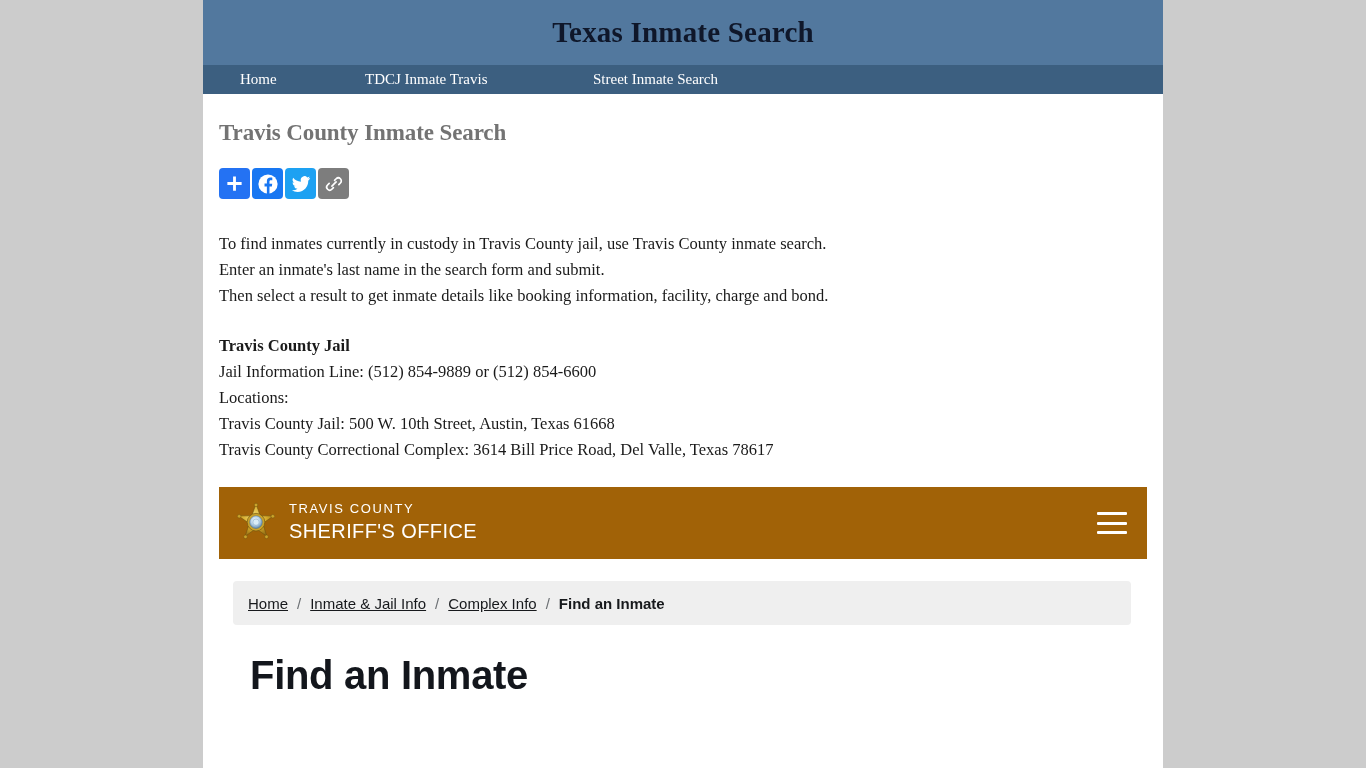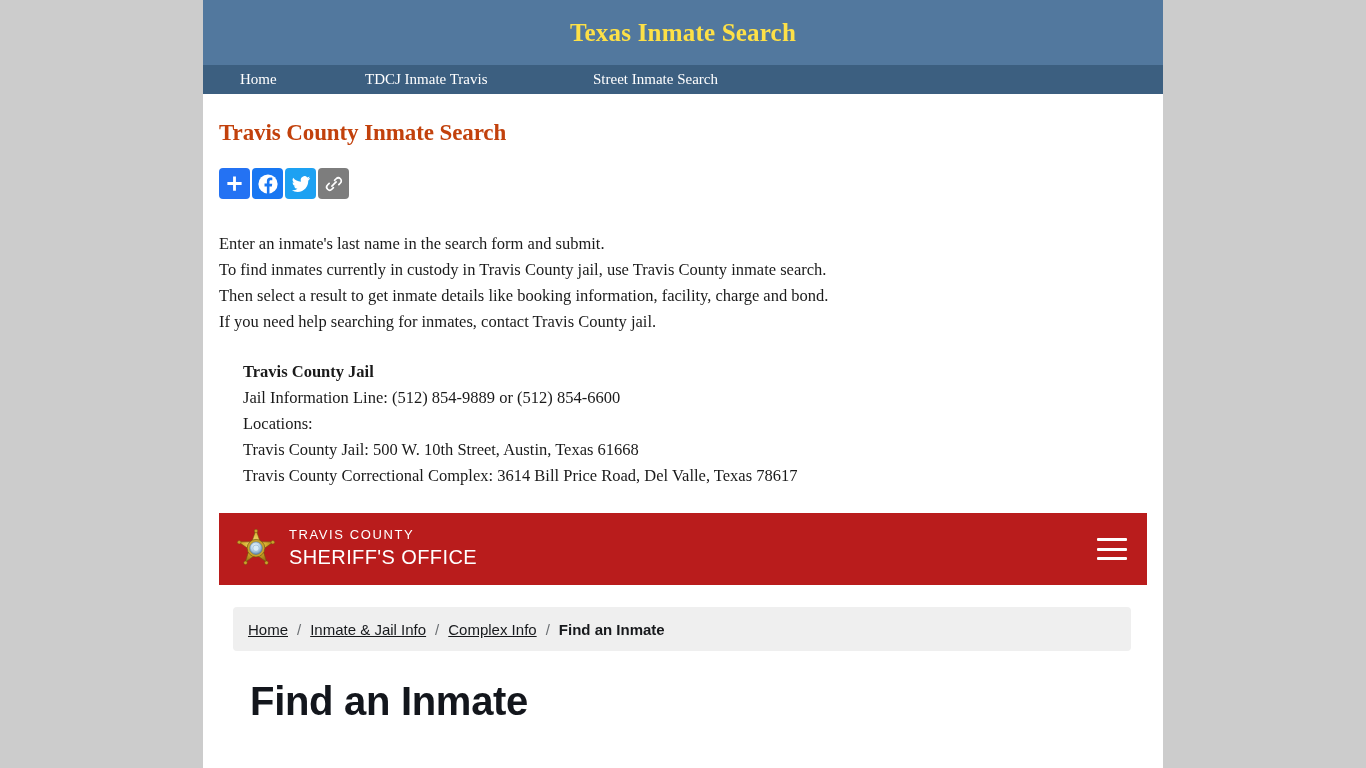--- a/index.html
+++ b/index.html
@@ -25,23 +25,23 @@
 
   
   .site-header {
     height: 65px;
     background: #52789e;
     display: flex;
     align-items: center;
     justify-content: center;
   }
   .site-title {
-    color: #fde047;
-    font-family: "Liberation Serif", serif;
-    font-size: 25px;
+    color: #0f172a;
+    font-family: "Liberation Serif", serif;
+    font-size: 29px;
     font-weight: bold;
     letter-spacing: 0.2px;
   }
 
   .site-nav {
     height: 29px;
     background: #3c5f80;
     display: flex;
     align-items: center;
     padding-left: 37px;
@@ -63,21 +63,21 @@
   .article {
     padding: 0 16px 0 16px;
     box-sizing: border-box;
   }
   .article-title {
     margin: 0;
     padding-top: 26px;
     font-family: "Liberation Serif", serif;
     font-size: 23px;
     font-weight: bold;
-    color: #c2410c;
+    color: #737373;
     letter-spacing: -0.1px;
   }
 
   
   .share-row {
     margin-top: 22px;
     display: flex;
     gap: 2px;
   }
   .share-btn {
@@ -96,34 +96,34 @@
 
   
   .body-text {
     font-family: "Liberation Serif", serif;
     font-size: 16.5px;
     color: #1a1a1a;
     line-height: 26px;
   }
   .p-block { margin: 0; }
   .p-intro { margin-top: 32px; }
-  .p-jail { margin-top: 24px; margin-left: 24px; }
+  .p-jail { margin-top: 24px; }
   .p-tool { margin-top: 24px; width: 952px; }
   .jail-name { font-weight: bold; }
 
   
   .embed {
     margin-top: 24px;
     margin-left: 16px;
     width: 928px;
     background: #ffffff;
   }
   .sheriff-banner {
     height: 72px;
-    background: #b91c1c;
+    background: #a16207;
     display: flex;
     align-items: center;
     padding: 0 20px 0 16px;
     box-sizing: border-box;
     justify-content: space-between;
   }
   .sheriff-brand {
     display: flex;
     align-items: center;
     gap: 12px;
@@ -249,24 +249,23 @@
           <g fill="none" stroke="#ffffff" stroke-width="2" stroke-linecap="round">
             <path d="M9.5 14.5l5-5"></path>
             <path d="M12.7 7.6l1.9-1.9a3.6 3.6 0 1 1 5.1 5.1l-1.9 1.9"></path>
             <path d="M11.3 16.4l-1.9 1.9a3.6 3.6 0 0 1-5.1-5.1l1.9-1.9"></path>
           </g>
         </svg>
       </div>
     </div>
 
     <div class="body-text p-block p-intro">
+      <div>To find inmates currently in custody in Travis County jail, use Travis County inmate search.</div>
       <div>Enter an inmate's last name in the search form and submit.</div>
-      <div>To find inmates currently in custody in Travis County jail, use Travis County inmate search.</div>
       <div>Then select a result to get inmate details like booking information, facility, charge and bond.</div>
-      <div>If you need help searching for inmates, contact Travis County jail.</div>
     </div>
 
     <div class="body-text p-block p-jail">
       <div class="jail-name">Travis County Jail</div>
       <div>Jail Information Line: (512) 854-9889 or (512) 854-6600</div>
       <div>Locations:</div>
       <div>Travis County Jail: 500 W. 10th Street, Austin, Texas 61668</div>
       <div>Travis County Correctional Complex: 3614 Bill Price Road, Del Valle, Texas 78617</div>
     </div>
 

